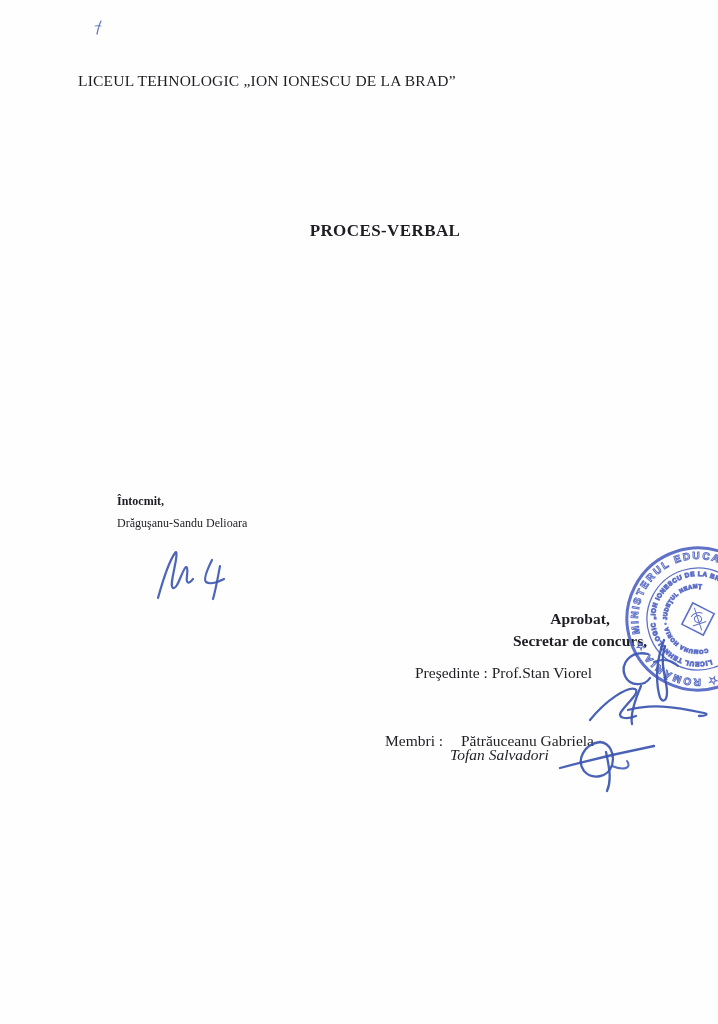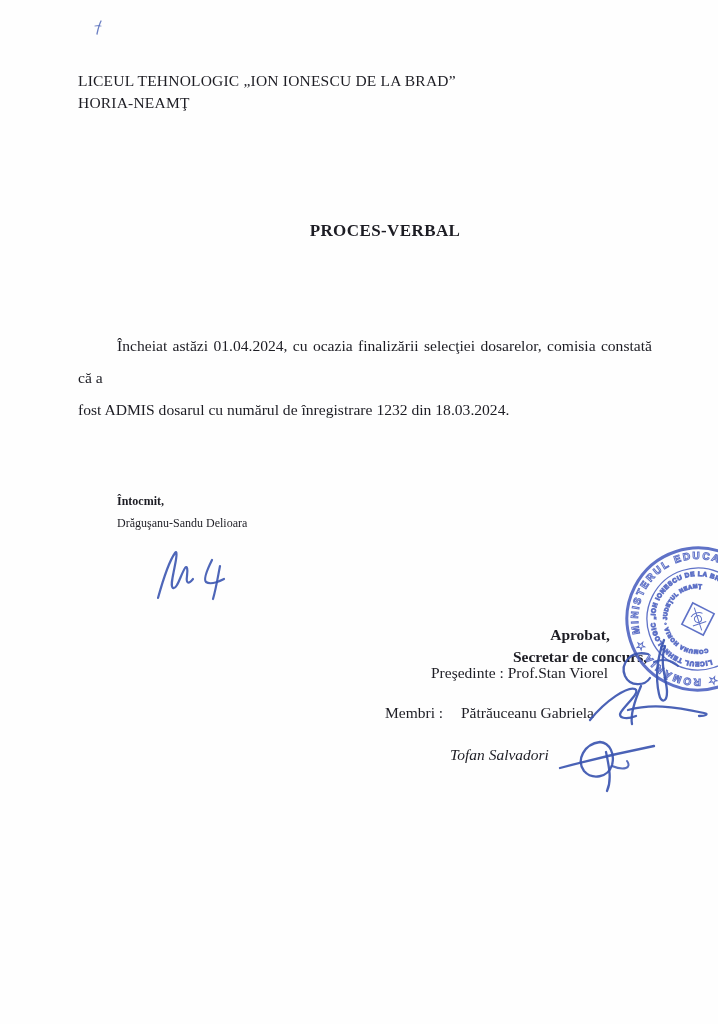--- a/index.html
+++ b/index.html
@@ -18,25 +18,25 @@
   
   .title{left:0;top:221px;width:770px;text-align:center;font-weight:bold;font-size:17px;letter-spacing:0.4px;}
   
   .body-par{left:78px;top:330px;width:574px;font-size:15.6px;line-height:32px;text-align:justify;}
   .body-line1{display:block;text-indent:39px;}
   .body-line2{display:block;}
   
   .prepared{left:117px;top:491px;font-size:12px;line-height:21.5px;}
   .prepared .b{font-weight:bold;}
   
-  .approval{left:470px;top:624px;width:220px;text-align:center;font-weight:bold;font-size:15.5px;line-height:22px;}
+  .approval{left:470px;top:608px;width:220px;text-align:center;font-weight:bold;font-size:15.5px;line-height:22px;}
   
   .sig-row{font-size:15.5px;white-space:nowrap;}
-  .row-president{left:415px;top:664px;margin-left:16px;}
-  .row-members{left:385px;top:704px;}
+  .row-president{left:415px;top:664px;}
+  .row-members{left:385px;top:732px;}
   .row-member2{left:450px;top:746px;font-style:italic;}
   .sig-row .gap{display:inline-block;width:14px;}
   
   .ink path, .ink circle, .ink ellipse{fill:none;stroke:#3b55b0;stroke-linecap:round;stroke-linejoin:round;}
   
   .stamp{left:612px;top:533px;opacity:0.88;}
   .stamp *{fill:none;stroke:#4a5fc0;}
   .stamp text{stroke:none;fill:#4a5fc0;font-family:"Liberation Sans","DejaVu Sans",sans-serif;font-weight:bold;}
   .penmark{left:90px;top:18px;}
 </style>
@@ -45,29 +45,24 @@
 
 <div id="page">
 
   <svg class="abs penmark ink" width="16" height="20" viewBox="0 0 16 20">
     <path d="M7,16 C8,11 9,7 11,3" stroke-width="1.3" opacity="0.75"></path>
     <path d="M5,8 C8,7 9,8 11,8" stroke-width="1.1" opacity="0.6"></path>
   </svg>
 
   <div class="abs header-block">
     <div>LICEUL TEHNOLOGIC „ION IONESCU DE LA BRAD”</div>
-    <div>HORIA-NEAMŢ</div>
   </div>
 
   <div class="abs title">PROCES-VERBAL</div>
 
-  <p class="abs body-par" style="margin:0">
-    <span class="body-line1">Încheiat astăzi  01.04.2024, cu ocazia finalizării selecţiei dosarelor, comisia constată că a</span>
-    <span class="body-line2">fost ADMIS dosarul cu numărul de înregistrare 1232 din 18.03.2024.</span>
-  </p>
 
   <div class="abs prepared">
     <div class="b">Întocmit,</div>
     <div>Drăguşanu-Sandu Delioara</div>
   </div>
 
   <svg class="abs ink" style="left:150px;top:546px" width="104" height="62" viewBox="0 0 104 62">
     <path d="M8,52 C13,34 20,14 25,7 C27,4 27,9 25,19 C23,30 20,40 23,42 C27,44 31,28 35,22 C37,19 38,23 37,30 C36,37 38,39 43,33" stroke-width="2.2" opacity="0.9"></path>
     <path d="M62,14 C58,22 53,33 56,36 C60,39 68,36 74,33" stroke-width="2.2" opacity="0.9"></path>
     <path d="M70,20 C68,30 66,43 63,53" stroke-width="2.2" opacity="0.9"></path>

